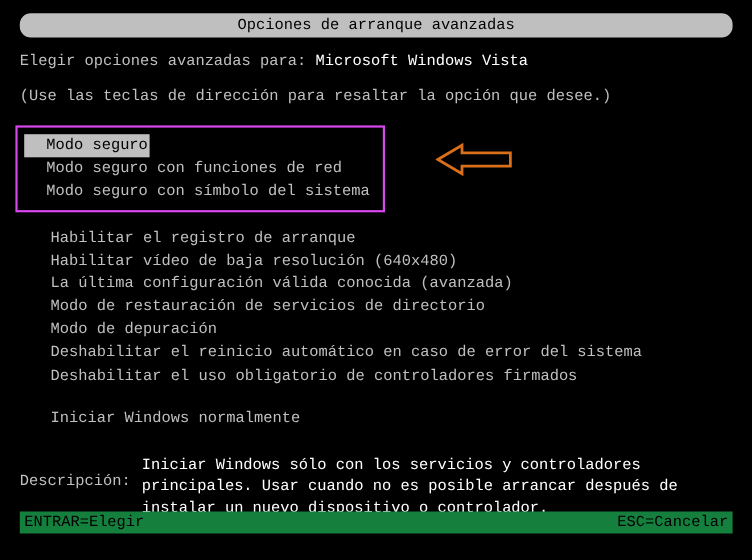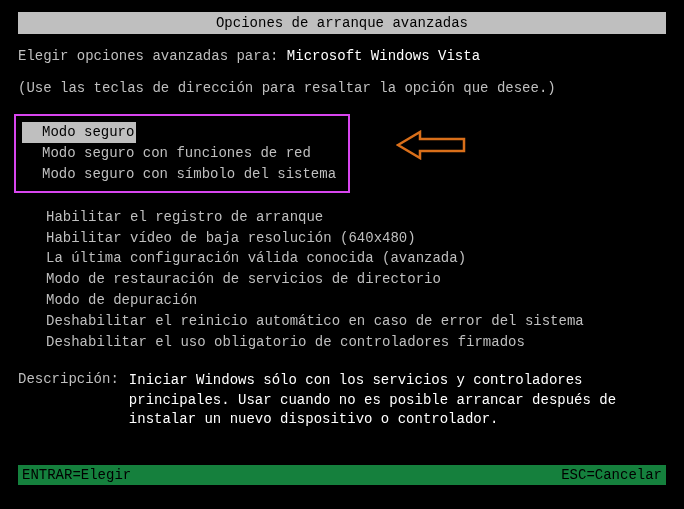--- a/index.html
+++ b/index.html
@@ -17,20 +17,21 @@
       position: relative;
       overflow: hidden;
     }
     .title-bar {
       background: #bfbfbf;
       color: #000;
       text-align: center;
       padding: 3px 0;
       margin: 12px 18px 0 18px;
       font-weight: normal;
+      border-radius: 10px;
     }
     .content {
       padding: 14px 18px 0 18px;
     }
     .intro-line1 {
       margin-bottom: 16px;
     }
     .intro-line1 .os-name {
       color: #fff;
     }
@@ -77,20 +78,21 @@
       margin-bottom: 22px;
       padding-left: 28px;
     }
     .description {
       display: flex;
       align-items: flex-start;
       gap: 10px;
     }
     .desc-label {
       flex-shrink: 0;
+      margin-top: 16px;
     }
     .desc-text {
       color: #fff;
       line-height: 1.4;
     }
     .footer {
       position: absolute;
       bottom: 24px;
       left: 18px;
       right: 18px;
@@ -129,20 +131,21 @@
   <div class="options-group">
     <div class="menu-item">Habilitar el registro de arranque</div>
     <div class="menu-item">Habilitar vídeo de baja resolución (640x480)</div>
     <div class="menu-item">La última configuración válida conocida (avanzada)</div>
     <div class="menu-item">Modo de restauración de servicios de directorio</div>
     <div class="menu-item">Modo de depuración</div>
     <div class="menu-item">Deshabilitar el reinicio automático en caso de error del sistema</div>
     <div class="menu-item">Deshabilitar el uso obligatorio de controladores firmados</div>
   </div>
 
+  <div class="menu-item normal-start">Iniciar Windows normalmente</div>
 
   <div class="description">
     <span class="desc-label">Descripción:</span>
     <span class="desc-text">Iniciar Windows sólo con los servicios y controladores principales. Usar cuando no es posible arrancar después de instalar un nuevo dispositivo o controlador.</span>
   </div>
 
 </div>
 
 <div class="footer">
   <span>ENTRAR=Elegir</span>

